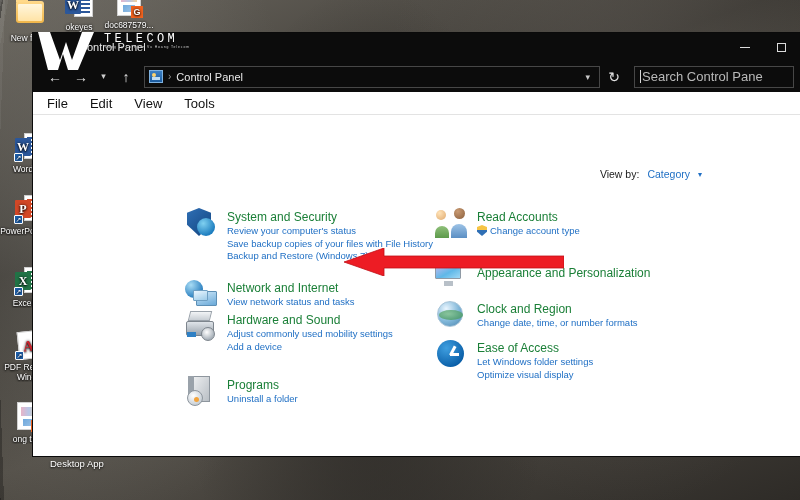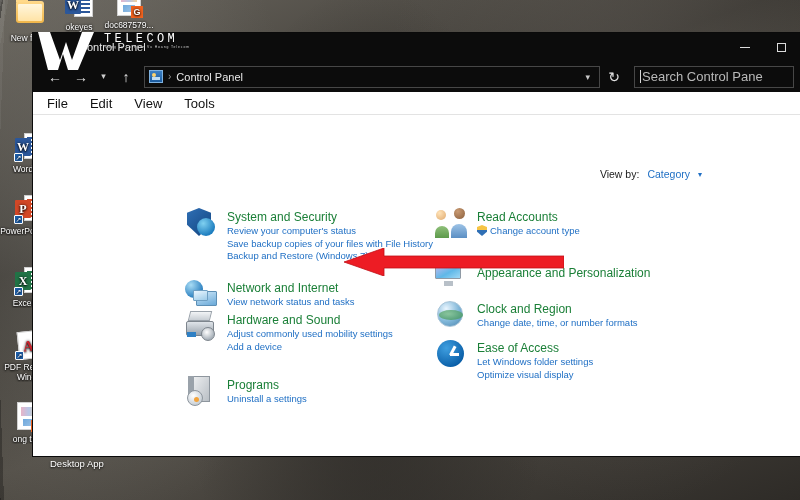--- a/index.html
+++ b/index.html
@@ -573,21 +573,21 @@
         </div>
 
         <div class="cat" style="position:absolute;top:168px;">
           <div class="ico i-prog">
             <span class="box"></span>
               <span class="spine"></span>
               <span class="cd"></span>
           </div>
           <div class="body">
             <a class="t">Programs</a>
-            <span class="s">Uninstall a settings</span>
+            <span class="s">Uninstall a folder</span>
           </div>
         </div>
 
       </div>
 
       <div class="col col-r">
 
         <div class="cat" style="position:absolute;top:0;">
           <div class="ico i-users">
             <span class="h1"></span>

